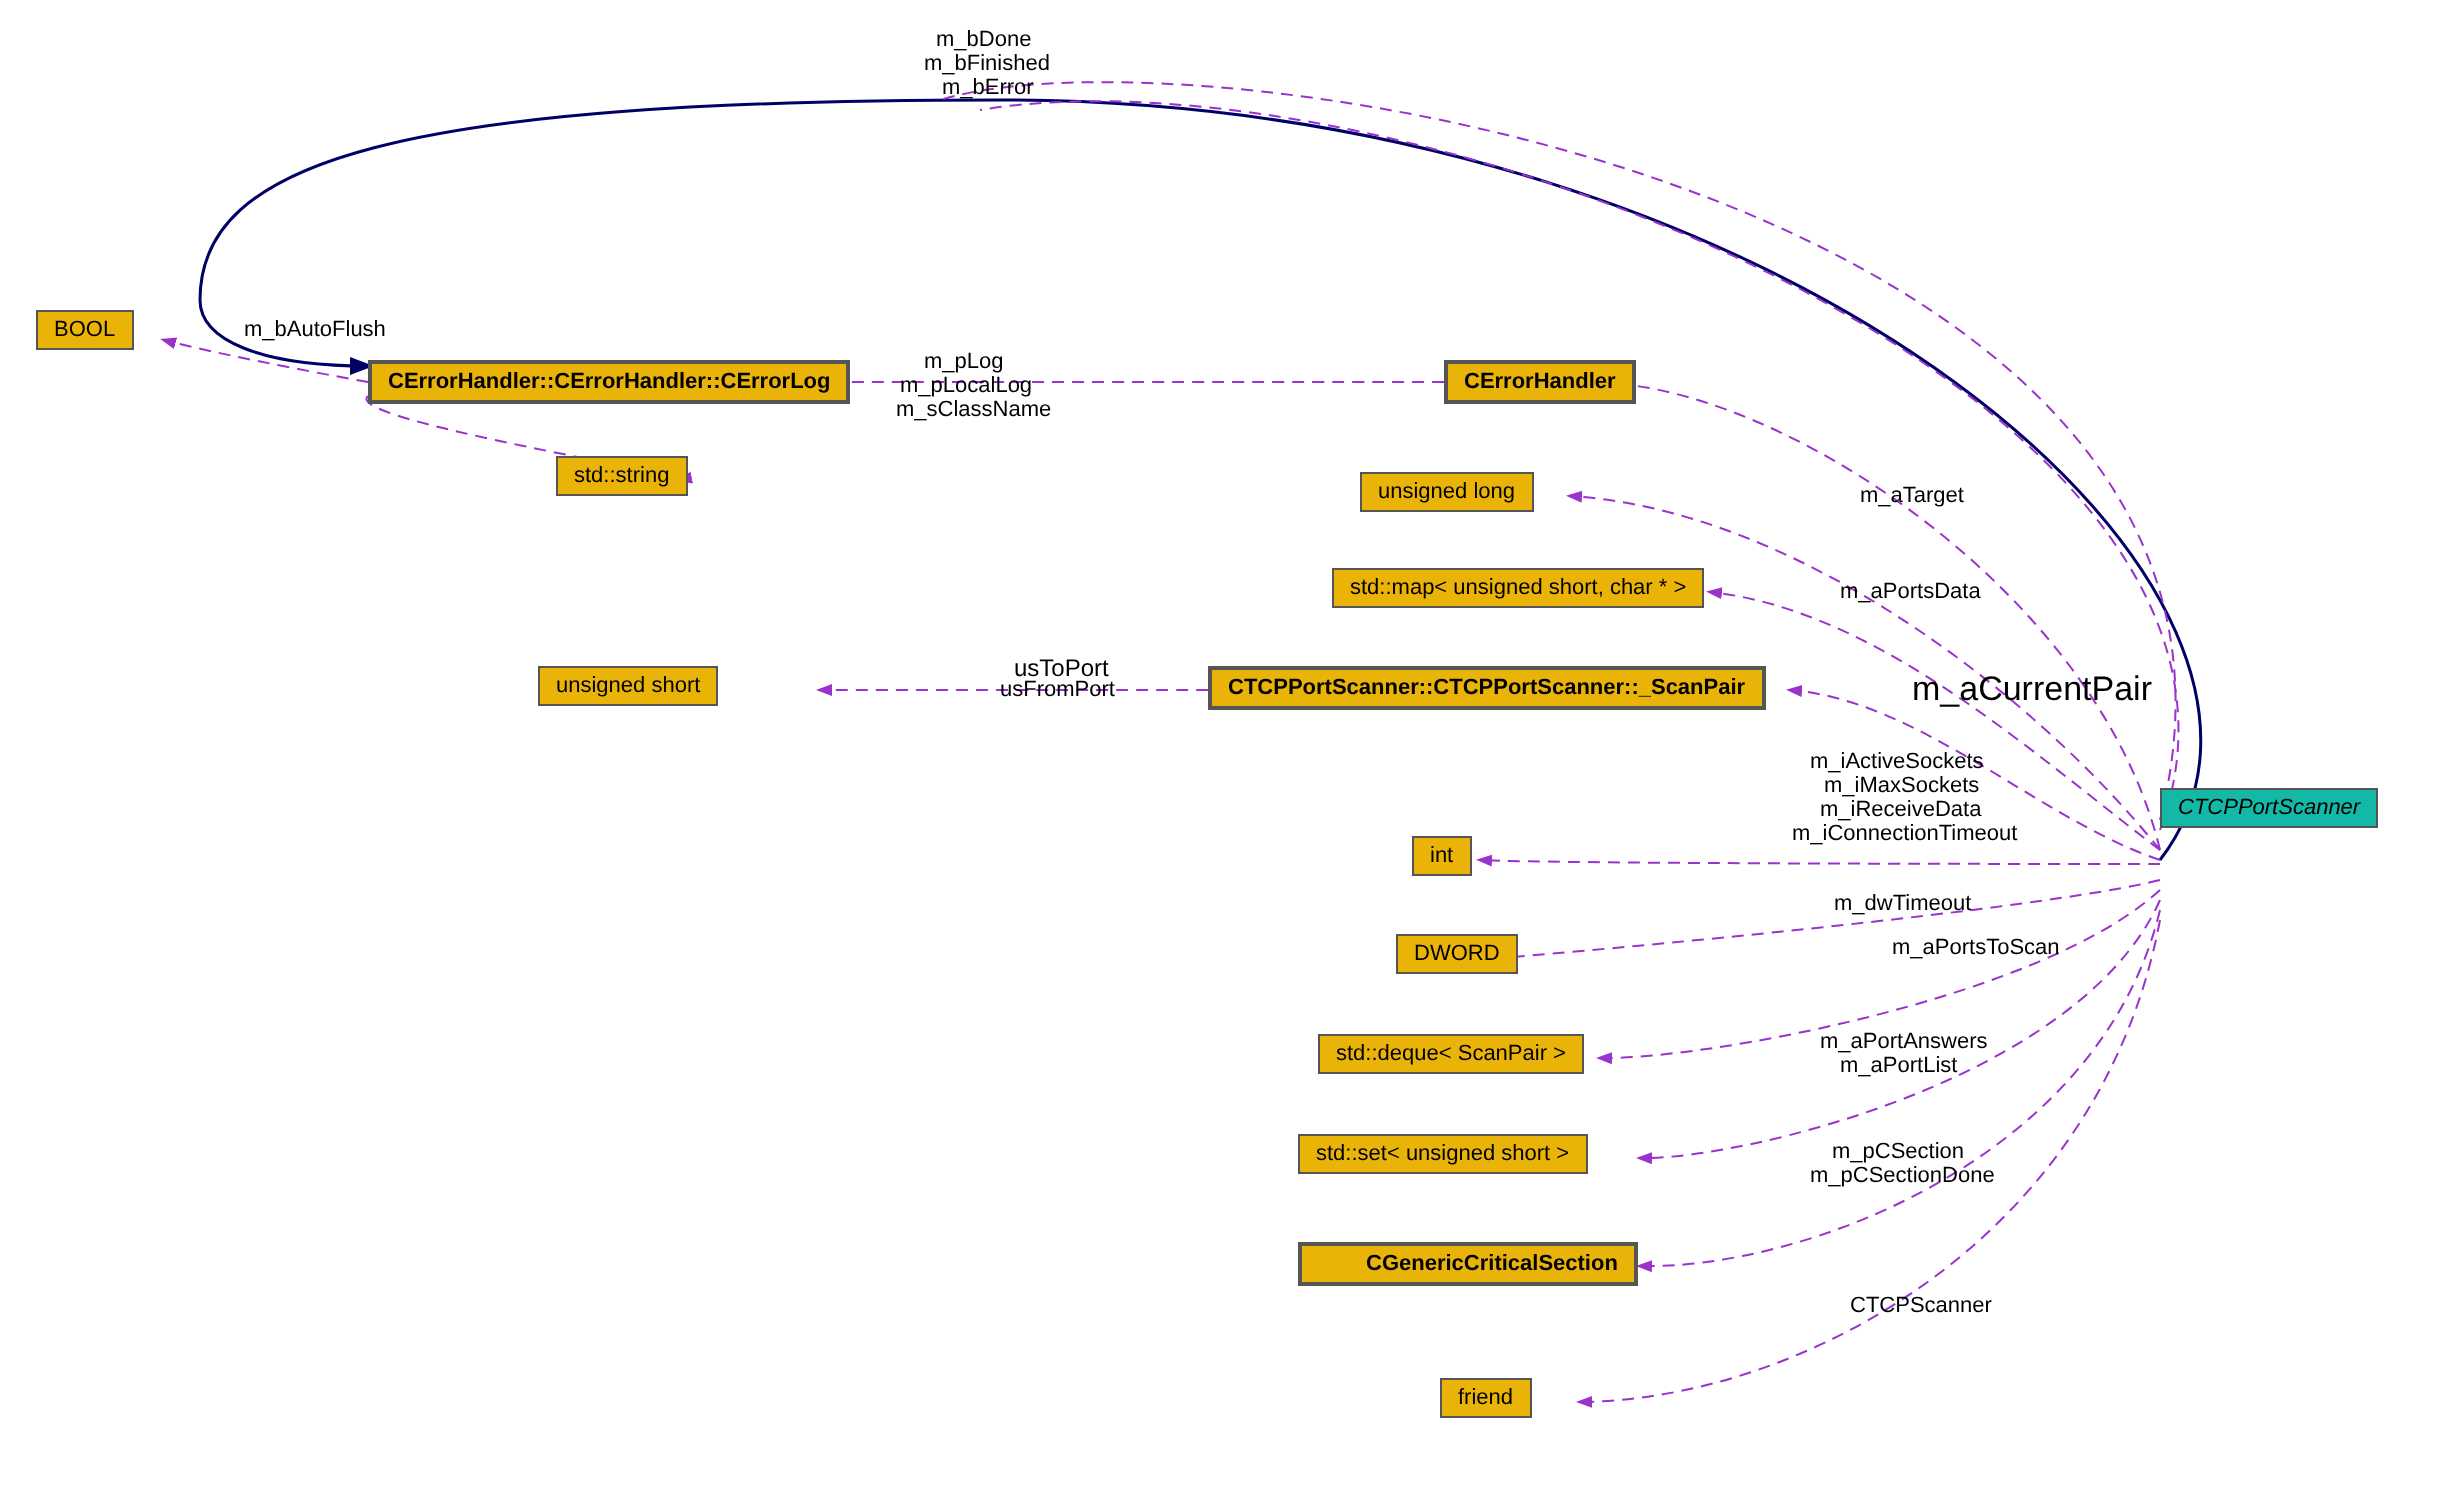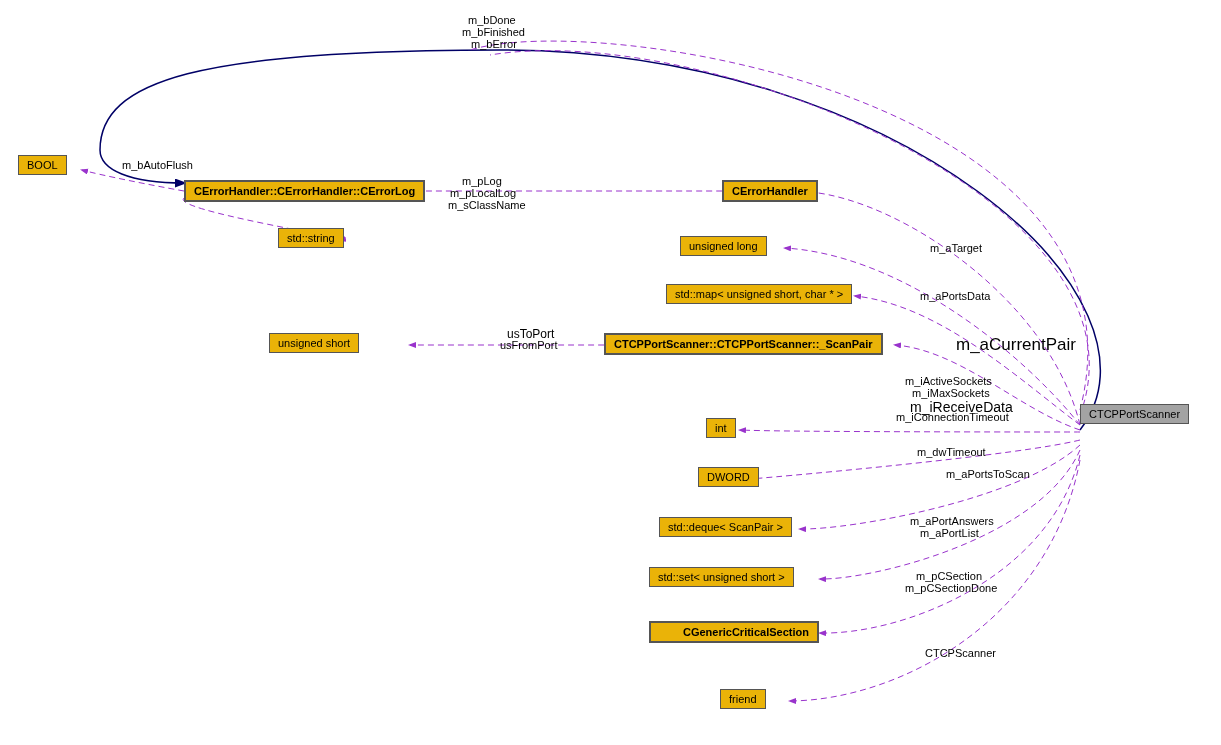--- a/index.html
+++ b/index.html
@@ -109,42 +109,42 @@
   <div class="node" style="left:698px; top:467px;">DWORD</div>
 
   <div class="node" style="left:659px; top:517px;">std::deque&lt; ScanPair &gt;</div>
 
   <div class="node" style="left:649px; top:567px;">std::set&lt; unsigned short &gt;</div>
 
   <div class="node node-bold" style="left:649px; top:621px;padding-left:32px;">CGenericCriticalSection</div>
 
   <div class="node" style="left:720px; top:689px;">friend</div>
 
-  <div class="node" style="left:1080px; top:404px; background:#a3a3a3;">CTCPPortScanner</div>
+  <div class="node" style="left:1080px; top:394px; background:#14b8a6;font-style:italic;">CTCPPortScanner</div>
 
   <div style="position:absolute; left:468px; top:14px; font-size:11px; color:#000;">m_bDone</div>
   <div style="position:absolute; left:462px; top:26px; font-size:11px; color:#000;">m_bFinished</div>
   <div style="position:absolute; left:471px; top:38px; font-size:11px; color:#000;">m_bError</div>
 
   <div style="position:absolute; left:90px; top:159px; font-size:11px; color:#000;padding-left:32px;">m_bAutoFlush</div>
 
   <div style="position:absolute; left:462px; top:175px; font-size:11px; color:#000;">m_pLog</div>
   <div style="position:absolute; left:450px; top:187px; font-size:11px; color:#000;">m_pLocalLog</div>
   <div style="position:absolute; left:448px; top:199px; font-size:11px; color:#000;">m_sClassName</div>
 
   <div style="position:absolute; left:930px; top:242px; font-size:11px; color:#000;">m_aTarget</div>
   <div style="position:absolute; left:920px; top:290px; font-size:11px; color:#000;">m_aPortsData</div>
   <div style="position:absolute; left:956px; top:335px; font-size:17px; color:#000;text-align:right;">m_aCurrentPair</div>
 
   <div style="position:absolute; left:507px; top:327px; font-size:12px; color:#000;">usToPort</div>
   <div style="position:absolute; left:500px; top:339px; font-size:11px; color:#000;">usFromPort</div>
 
   <div style="position:absolute; left:905px; top:375px; font-size:11px; color:#000;">m_iActiveSockets</div>
   <div style="position:absolute; left:912px; top:387px; font-size:11px; color:#000;">m_iMaxSockets</div>
-  <div style="position:absolute; left:910px; top:399px; font-size:14px; color:#000;">m_iReceiveData</div>
+  <div style="position:absolute; left:910px; top:399px; font-size:11px; color:#000;">m_iReceiveData</div>
   <div style="position:absolute; left:896px; top:411px; font-size:11px; color:#000;">m_iConnectionTimeout</div>
 
   <div style="position:absolute; left:917px; top:446px; font-size:11px; color:#000;text-align:right;">m_dwTimeout</div>
   <div style="position:absolute; left:910px; top:468px; font-size:11px; color:#000;margin-left:36px;">m_aPortsToScan</div>
 
   <div style="position:absolute; left:910px; top:515px; font-size:11px; color:#000;">m_aPortAnswers</div>
   <div style="position:absolute; left:920px; top:527px; font-size:11px; color:#000;">m_aPortList</div>
 
   <div style="position:absolute; left:916px; top:570px; font-size:11px; color:#000;">m_pCSection</div>
   <div style="position:absolute; left:905px; top:582px; font-size:11px; color:#000;">m_pCSectionDone</div>

